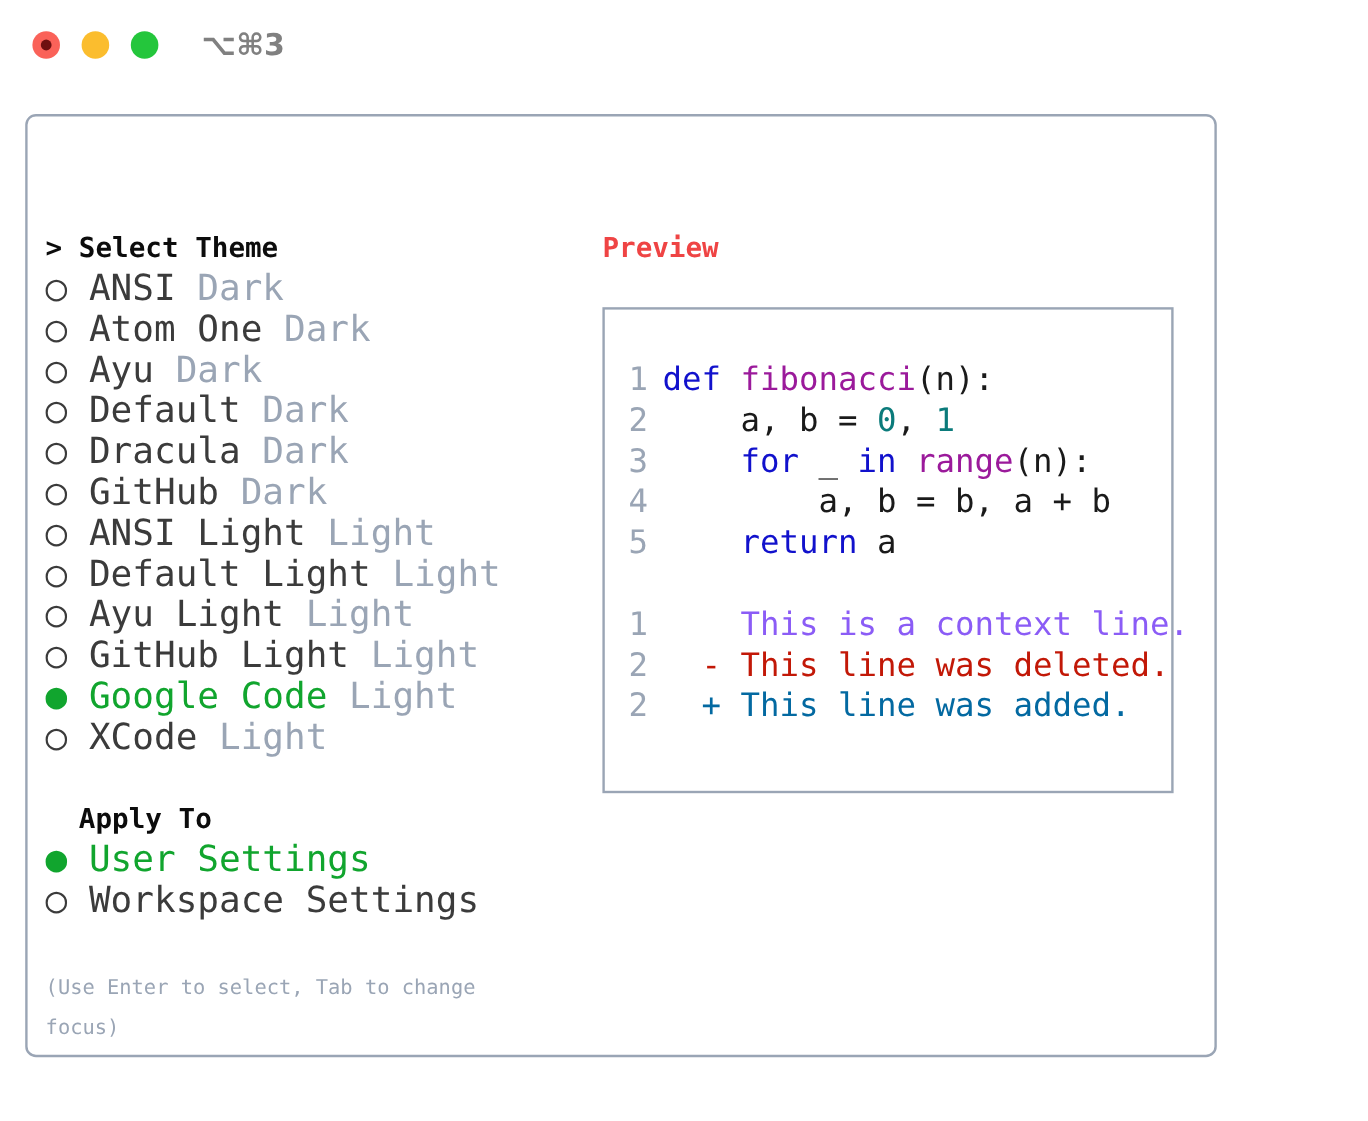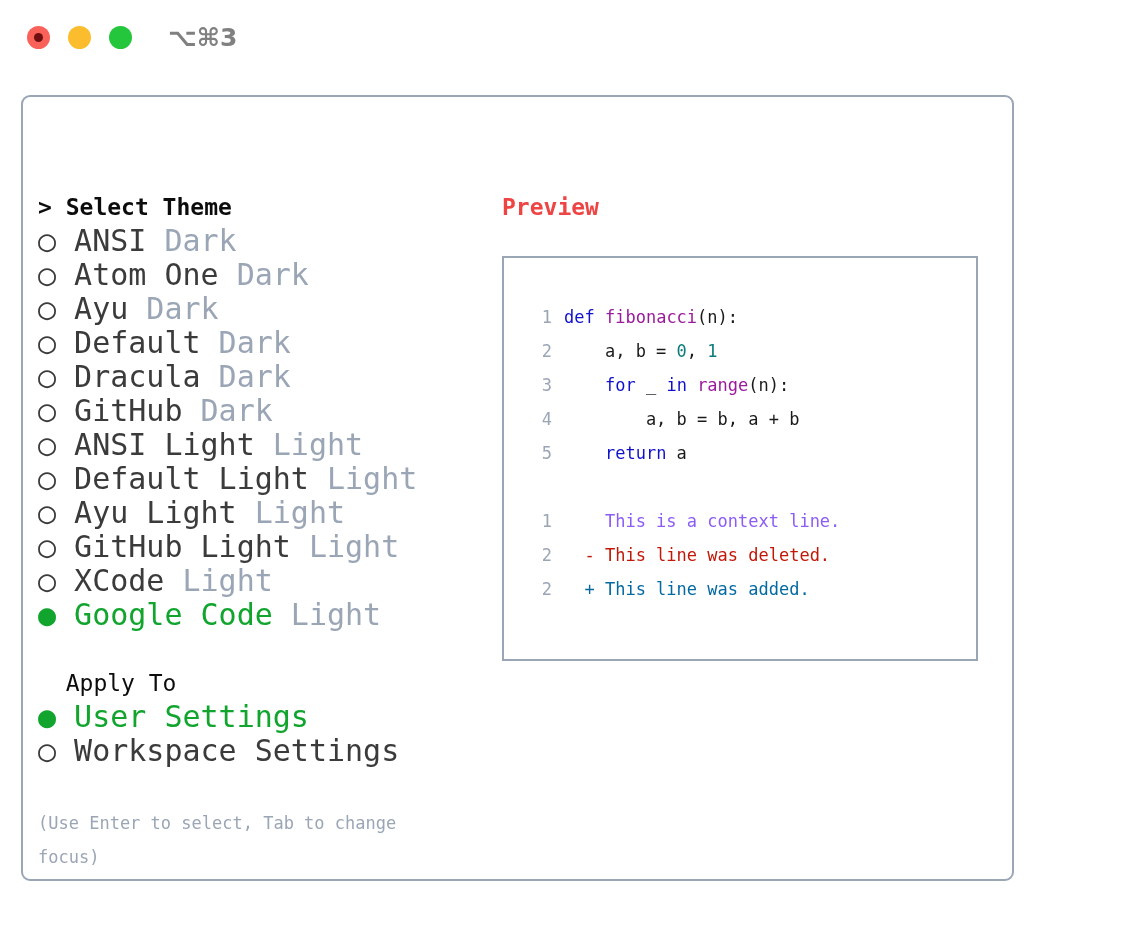--- a/index.html
+++ b/index.html
@@ -97,20 +97,21 @@
     left: 15px;
     top: 52px;
     width: 460px;
   }
 
   .section-head {
     font-size: 23px;
     line-height: 34px;
     color: #0c0c0c;
     white-space: pre;
+    font-weight: bold;
   }
   .section-head.focused { font-weight: bold; }
 
   .opt-row {
     font-size: 30px;
     line-height: 34px;
     white-space: pre;
     color: #3b3b3b;
   }
   .bullet { color: #3b3b3b; }
@@ -148,24 +149,24 @@
   .code-box {
     margin-top: 32px;
     width: 476px;
     height: 405px;
     border: 2px solid #9aa5b5;
     box-sizing: border-box;
     background: #ffffff;
     padding: 42px 0 0 0;
   }
   .code-line {
-    font-size: 17px;
+    font-size: 27px;
     line-height: 34px;
     white-space: pre;
-    padding-left: 26px;
+    padding-left: 14px;
   }
   .ln {
     display: inline-block;
     width: 22px;
     text-align: right;
     color: #9aa5b5;
     margin-right: 12px;
   }
   .blank-line { height: 34px; }
 
@@ -202,22 +203,22 @@
             <div class="opt-row"><span class="bullet">○</span><span class="opt-label"> ANSI</span><span class="opt-kind"> Dark</span></div>
             <div class="opt-row"><span class="bullet">○</span><span class="opt-label"> Atom One</span><span class="opt-kind"> Dark</span></div>
             <div class="opt-row"><span class="bullet">○</span><span class="opt-label"> Ayu</span><span class="opt-kind"> Dark</span></div>
             <div class="opt-row"><span class="bullet">○</span><span class="opt-label"> Default</span><span class="opt-kind"> Dark</span></div>
             <div class="opt-row"><span class="bullet">○</span><span class="opt-label"> Dracula</span><span class="opt-kind"> Dark</span></div>
             <div class="opt-row"><span class="bullet">○</span><span class="opt-label"> GitHub</span><span class="opt-kind"> Dark</span></div>
             <div class="opt-row"><span class="bullet">○</span><span class="opt-label"> ANSI Light</span><span class="opt-kind"> Light</span></div>
             <div class="opt-row"><span class="bullet">○</span><span class="opt-label"> Default Light</span><span class="opt-kind"> Light</span></div>
             <div class="opt-row"><span class="bullet">○</span><span class="opt-label"> Ayu Light</span><span class="opt-kind"> Light</span></div>
             <div class="opt-row"><span class="bullet">○</span><span class="opt-label"> GitHub Light</span><span class="opt-kind"> Light</span></div>
+            <div class="opt-row selected"><span class="bullet">●</span><span class="opt-label"> Google Code</span><span class="opt-kind"> Light</span></div>
             <div class="opt-row"><span class="bullet">○</span><span class="opt-label"> XCode</span><span class="opt-kind"> Light</span></div>
-            <div class="opt-row selected"><span class="bullet">●</span><span class="opt-label"> Google Code</span><span class="opt-kind"> Light</span></div>
           </div>
 
         <div class="gap-row"></div>
 
         <div class="section-head">  Apply To</div>
 
         <div id="apply-list">
             <div class="opt-row selected"><span class="bullet">●</span><span class="opt-label"> User Settings</span></div>
             <div class="opt-row"><span class="bullet">○</span><span class="opt-label"> Workspace Settings</span></div>
           </div>

